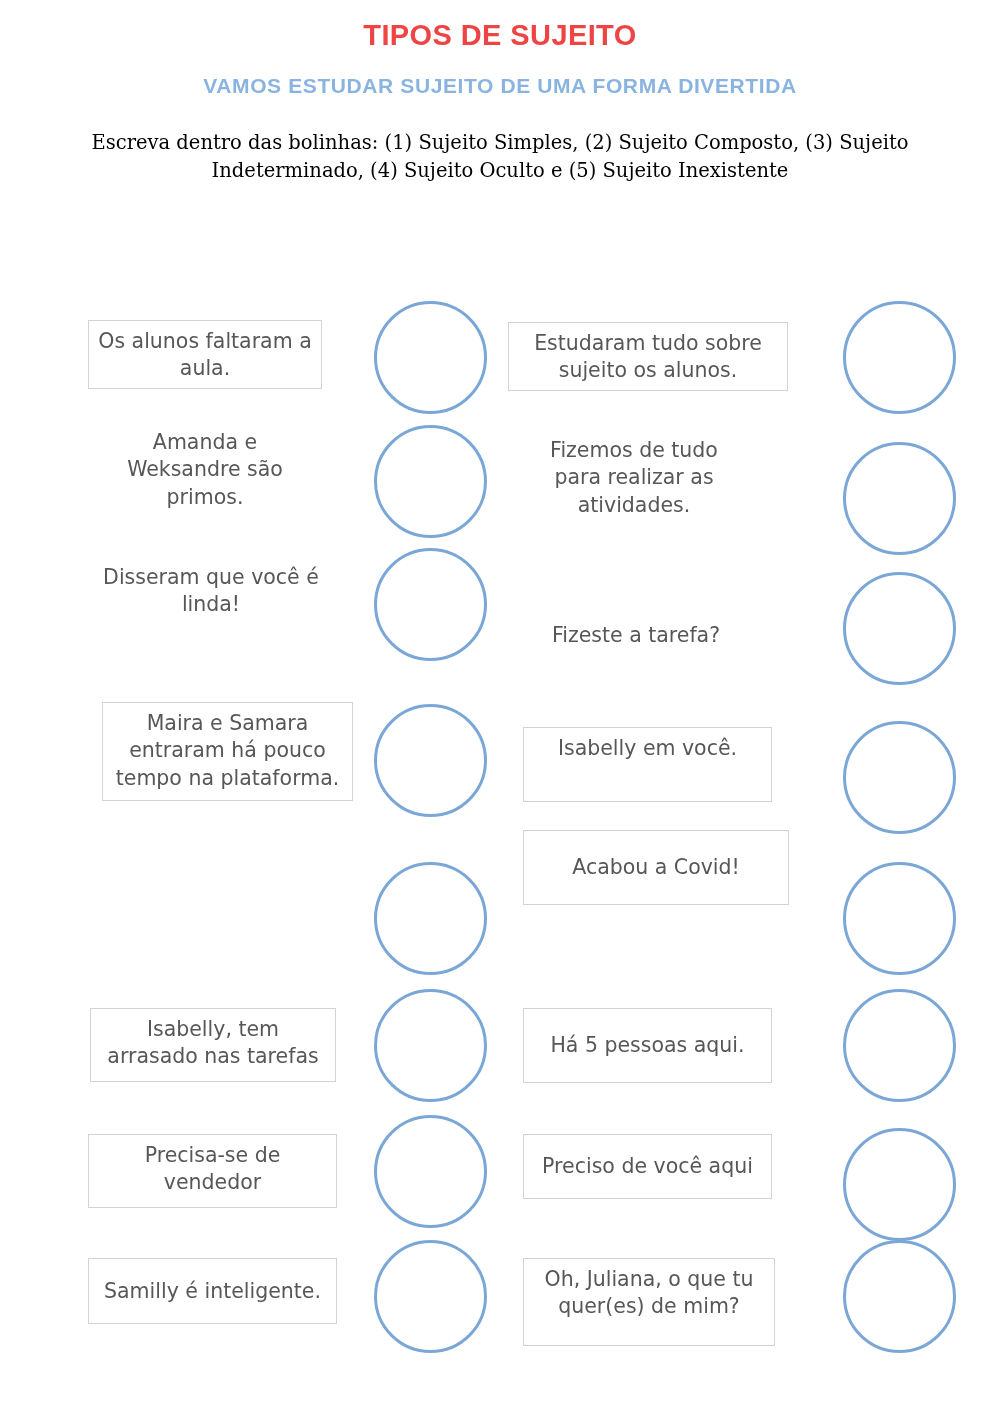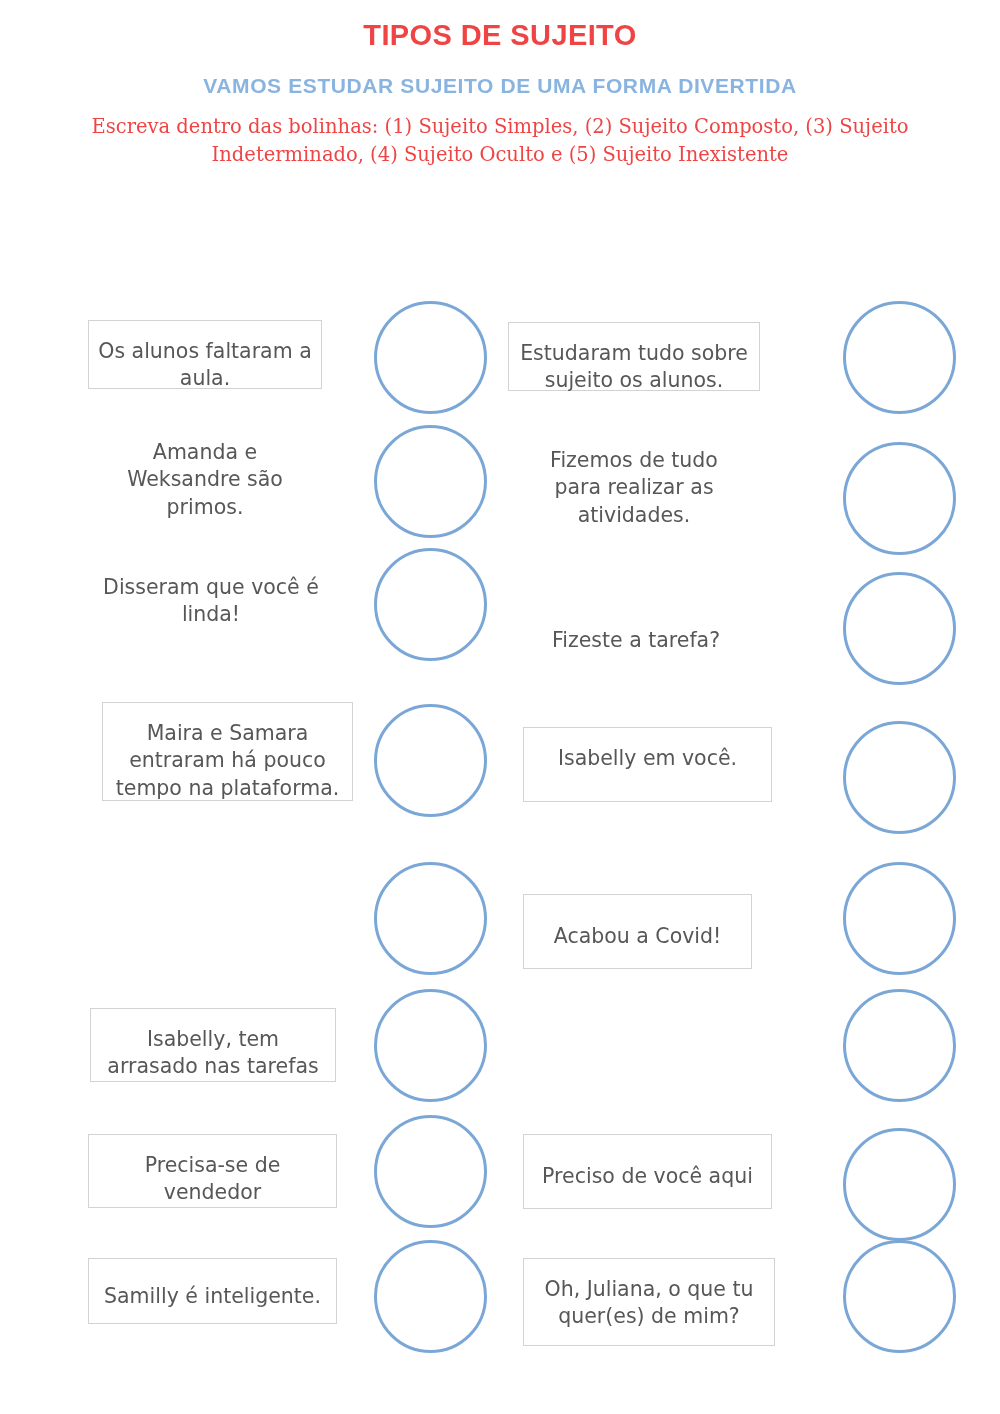--- a/index.html
+++ b/index.html
@@ -38,27 +38,27 @@
     text-align: center;
     font-family: "Liberation Sans", sans-serif;
     font-weight: 700;
     font-size: 21px;
     letter-spacing: 0.6px;
     color: #8ab4e0;
     margin-top: 22px;
     line-height: 1.1;
   }
   #instructions {
-    margin: 16px auto 0 auto;
+    margin: 32px auto 0 auto;
     width: 880px;
     text-align: center;
     font-family: "DejaVu Serif", serif;
     font-size: 19.5px;
     line-height: 1.42;
-    color: #ef4444;
+    color: #000000;
   }
 
   
   #worksheet {
     position: absolute;
     left: 0;
     top: 0;
     width: 1000px;
     height: 1414px;
   }
@@ -69,21 +69,21 @@
   }
 
   .stmt {
     display: flex;
     justify-content: flex-end;
     font-family: "DejaVu Sans", sans-serif;
     font-size: 20.5px;
     line-height: 1.33;
     color: #575757;
     text-align: center;
-    padding: 17px 9px 6px 9px;
+    padding: 7px 9px 6px 9px;
   }
   .stmt.boxed {
     border: 1px solid #d3d3d3;
     background: #ffffff;
   }
   .stmt.align-top    { align-items: flex-start; }
   .stmt.align-center { align-items: center; }
 
   .stmt .txt {
     display: block;
@@ -125,36 +125,39 @@
     </div>
     <div class="cell stmt boxed align-top" style="left: 90px; top: 1008px; width: 246px; height: 74px;">
       <span class="txt">Isabelly, tem arrasado nas tarefas</span>
     </div>
     <div class="cell stmt boxed align-top" style="left: 88px; top: 1134px; width: 249px; height: 74px;">
       <span class="txt">Precisa-se de vendedor</span>
     </div>
     <div class="cell stmt boxed align-center" style="left: 88px; top: 1258px; width: 249px; height: 66px;">
       <span class="txt">Samilly é inteligente.</span>
     </div>
-    <div class="cell stmt boxed align-top" style="left: 508px; top: 322px; width: 252px; height: 69px;">
+    <div class="cell stmt boxed align-top" style="left: 508px; top: 322px; width: 280px; height: 69px;">
       <span class="txt">Estudaram tudo sobre sujeito os alunos.</span>
     </div>
     <div class="cell stmt align-top" style="left: 528px; top: 430px; width: 212px; height: 108px;">
       <span class="txt">Fizemos de tudo para realizar as atividades.</span>
     </div>
     <div class="cell stmt align-center" style="left: 520px; top: 600px; width: 232px; height: 70px;">
       <span class="txt">Fizeste a tarefa?</span>
     </div>
     <div class="cell stmt boxed align-top" style="left: 523px; top: 727px; width: 249px; height: 75px;">
       <span class="txt">Isabelly em você.</span>
     </div>
-    <div class="cell stmt boxed align-center" style="left: 523px; top: 894px; width: 229px; height: 75px;">
+    <div class="cell stmt boxed align-center" style="left: 523px; top: 830px; width: 266px; height: 75px;">
       <span class="txt">Acabou a Covid!</span>
     </div>
-    <div class="cell stmt boxed align-center" style="left: 523px; top: 1134px; width: 249px; height: 75px;">
+    <div class="cell stmt boxed align-center" style="left: 523px; top: 1008px; width: 249px; height: 75px;">
+      <span class="txt">Há 5 pessoas aqui.</span>
+    </div>
+    <div class="cell stmt boxed align-center" style="left: 523px; top: 1134px; width: 249px; height: 65px;">
       <span class="txt">Preciso de você aqui</span>
     </div>
     <div class="cell stmt boxed align-top" style="left: 523px; top: 1258px; width: 252px; height: 88px;">
       <span class="txt">Oh, Juliana, o que tu quer(es) de mim?</span>
     </div>
     <div class="bubble" style="left: 374px; top: 301px; width: 113px; height: 113px;"></div>
     <div class="bubble" style="left: 374px; top: 425px; width: 113px; height: 113px;"></div>
     <div class="bubble" style="left: 374px; top: 548px; width: 113px; height: 113px;"></div>
     <div class="bubble" style="left: 374px; top: 704px; width: 113px; height: 113px;"></div>
     <div class="bubble" style="left: 374px; top: 862px; width: 113px; height: 113px;"></div>

